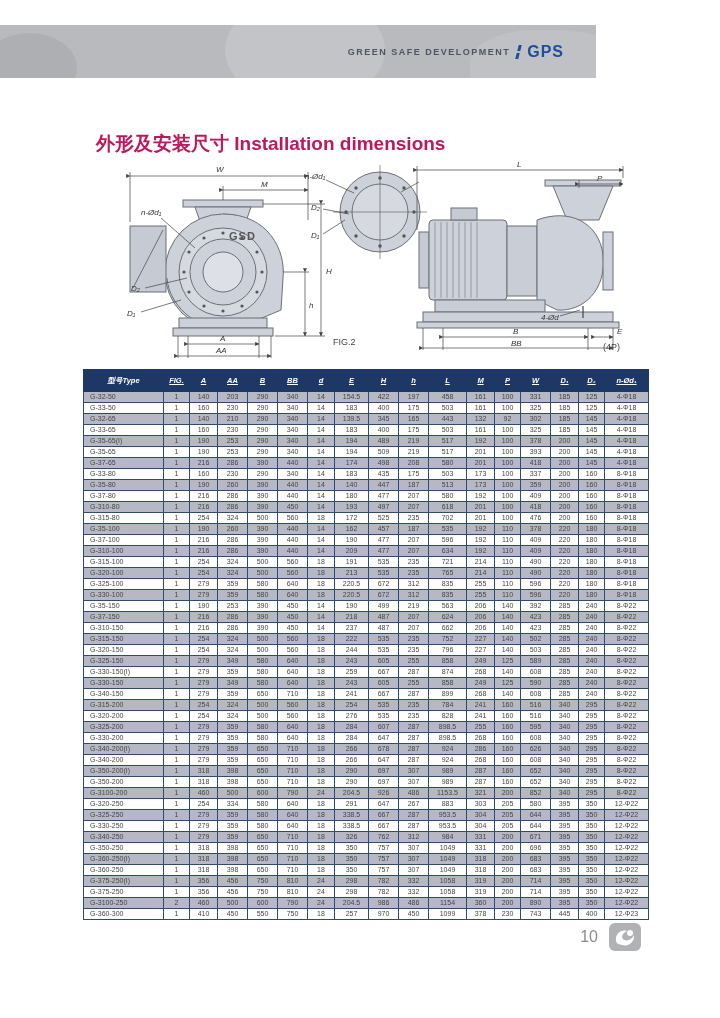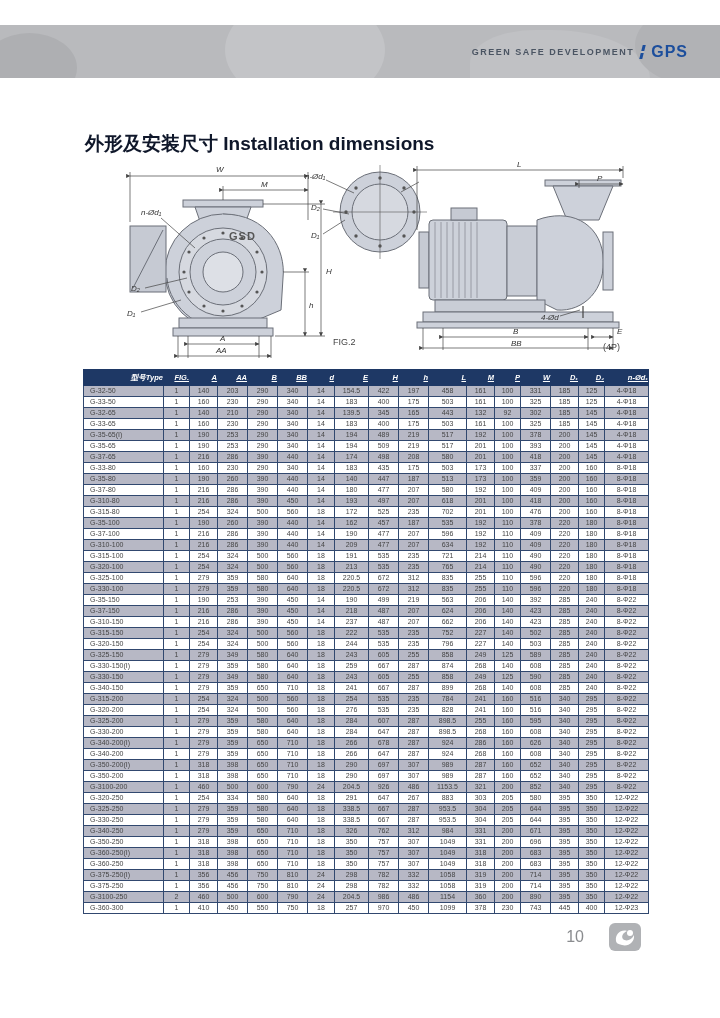--- a/index.html
+++ b/index.html
@@ -1,55 +1,55 @@
 <!DOCTYPE html>
 <html><head>
 <meta charset="utf-8">
 <style>
   * { margin:0; padding:0; box-sizing:border-box; }
   html,body { width:720px; height:1018px; }
   body { font-family:"Liberation Sans", sans-serif; background:#fff; position:relative; overflow:hidden; }
 
   
-  .banner { position:absolute; left:0; top:25px; width:720px; height:53px;
+  .banner { position:absolute; left:0; top:25px; width:596px; height:53px;
             background:#b9babd; overflow:hidden; }
   .blob { position:absolute; background:#aeafb2; border-radius:50%; }
   .blob.b1 { left:-18px; top:8px; width:95px; height:70px; }
   .blob.b2 { left:225px; top:-30px; width:160px; height:110px; background:#c3c4c7; }
   .blob.b3 { left:470px; top:5px; width:180px; height:90px; background:#c0c1c4; border-radius:40% 60% 50% 50%; }
   .blob.b4 { left:635px; top:-20px; width:120px; height:80px; background:#b1b2b5; }
   .brandline { position:absolute; right:32px; top:18px; display:flex; align-items:center; gap:7px; }
   .tagline { font-size:9px; font-weight:bold; letter-spacing:1.5px; color:#4b5563; }
   .brand-sep { width:3px; height:14px; background:linear-gradient(to bottom,#1c4e9c 42%,#b9babd 42%,#b9babd 55%,#1c4e9c 55%); transform:skewX(-14deg); }
   .brand { font-size:16px; font-weight:bold; color:#1c4e9c; letter-spacing:1px; }
 
   
-  .page-title { position:absolute; left:85px; top:131px; font-size:19px; font-weight:600; color:#0f172a; }
+  .page-title { position:absolute; left:96px; top:131px; font-size:19px; font-weight:600; color:#be185d; }
 
   
   .figures { position:absolute; left:83px; top:160px; width:570px; height:202px; }
   svg text { font-family:"Liberation Sans", sans-serif; }
   .dimtxt { font-size:8px; fill:#333; font-style:italic; }
   .captxt { font-size:9px; fill:#444; }
   .gsdtxt { font-size:11px; fill:#555; font-weight:bold; letter-spacing:1px; }
 
   
   .dims-table { position:absolute; left:83px; top:369px; width:565px;
                 border-collapse:collapse; table-layout:fixed; }
   .dims-table th { background:#1e3865; color:#fff; font-size:7.5px; font-style:italic;
-                   font-weight:bold; height:16px; text-align:right; border:1px solid #1e3865; }
+                   font-weight:bold; height:22px; text-align:center; border:1px solid #1e3865; }
   .dims-table th + th { border-left:1px solid rgba(255,255,255,.85);text-decoration:underline; }
   .dims-table td { font-size:7px; color:#454545; height:10px; line-height:10px;
                    text-align:center; border:1px solid #31486f; background:#fff;
                    overflow:hidden; white-space:nowrap; }
   .dims-table td:first-child { text-align:left; padding-left:6px; }
   .dims-table tr.shaded td { background:#b7b8c5; }
 
   
-  .footer { position:absolute; right:78px; top:922px; display:flex; align-items:center; gap:24px; }
+  .footer { position:absolute; right:78px; top:922px; display:flex; align-items:center; gap:10px; }
   .page-num { font-size:16px; color:#8a8c8f; }
 </style>
 </head>
 <body>
 
 <div class="banner">
   <div class="blob b1"></div>
   <div class="blob b2"></div>
   <div class="blob b3"></div>
   <div class="blob b4"></div>

